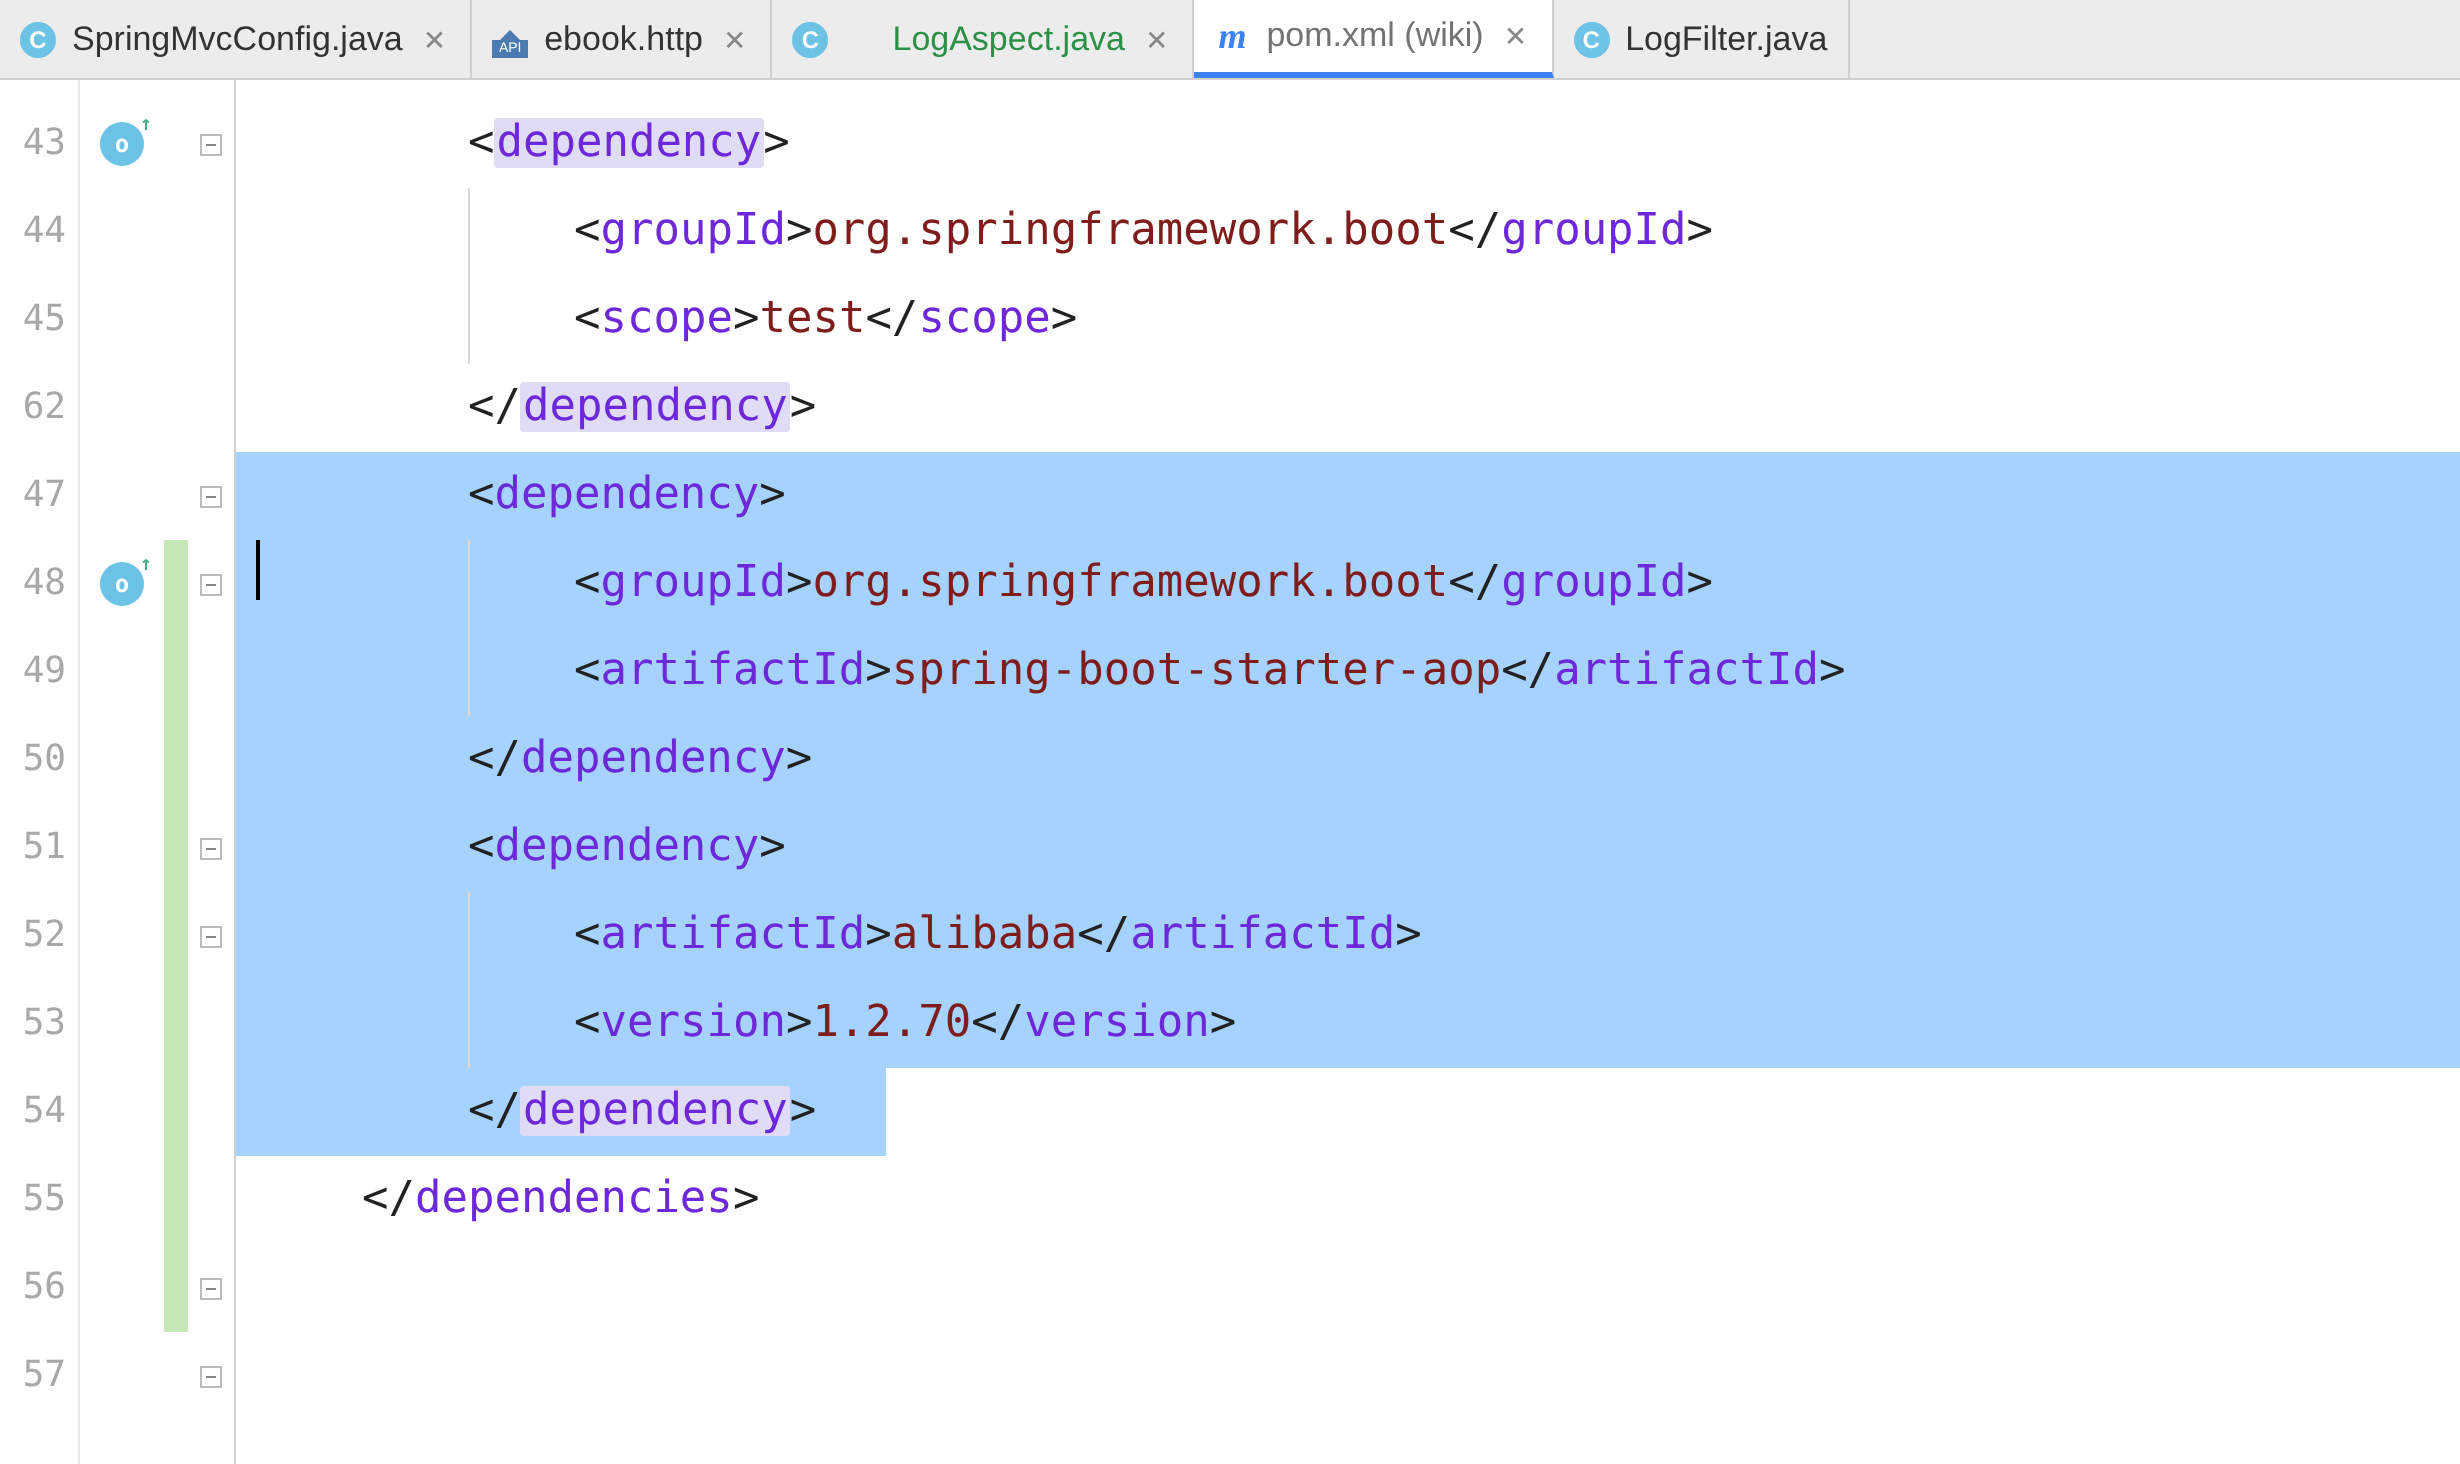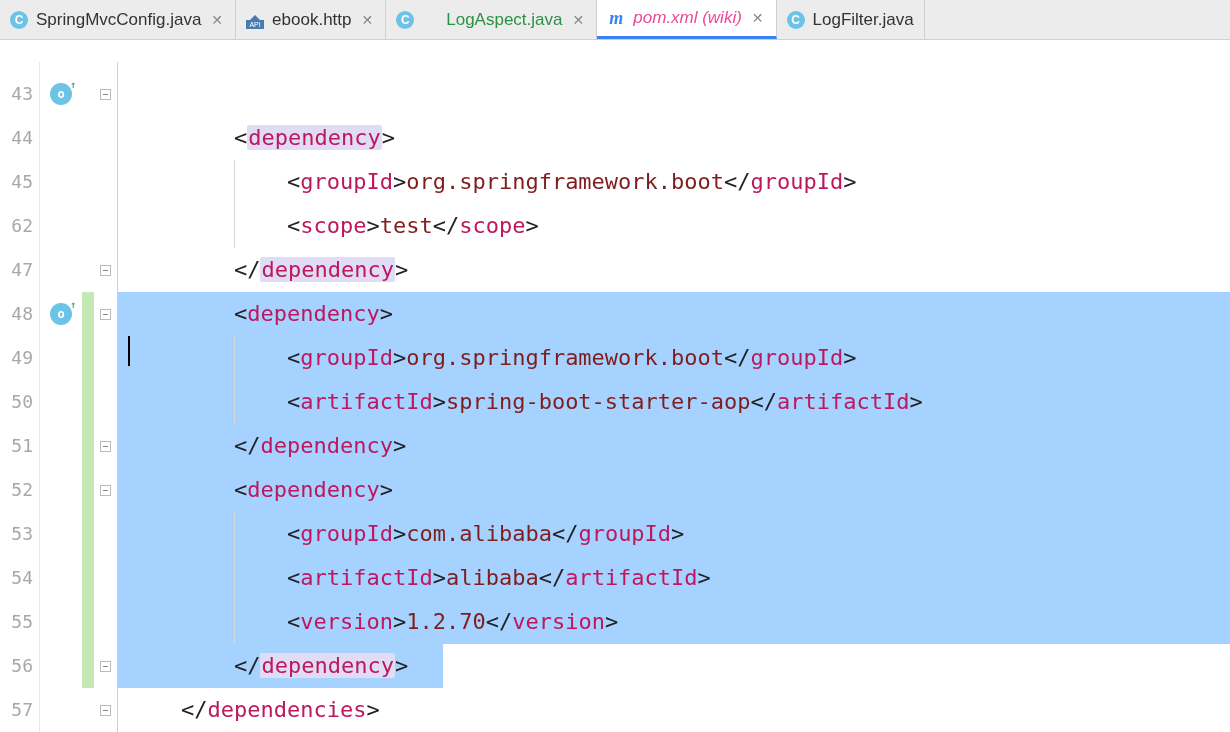--- a/index.html
+++ b/index.html
@@ -59,27 +59,26 @@
   .tab .icon-m {
     width: 18px; height: 18px;
     color: #3b82f6;
     font-weight: bold;
     font-style: italic;
     font-family: Georgia, serif;
     font-size: 18px;
     display:flex; align-items:center; justify-content:center;
   }
   .tab .label.green { color: #2a9147; margin-left: 24px; }
-  .tab .label.blue { color: #ec4899; font-style: italic; }
+  .tab .label.blue { color: #737373; }
 
   .editor {
     display: flex;
     height: calc(732px - 40px);
     position: relative;
-    align-items: flex-end;
   }
   .gutter-ln {
     width: 40px;
     background: #ffffff;
     border-right: 1px solid #e8e8e8;
     text-align: right;
     color: #a8a8a8;
     font-size: 18px;
     padding-top: 10px;
   }
@@ -128,21 +127,21 @@
     background: #ffffff;
   }
   .code .line {
     height:44px; line-height:44px; white-space: pre; padding-left: 10px;
   }
   .code .line.sel { background: #a6d2ff; }
   .code .line.sel-last {
     background: linear-gradient(to right, #a6d2ff 0, #a6d2ff 325px, #ffffff 325px);
   }
   .brk  { color: #222; }
-  .tag  { color: #be185d; }
+  .tag  { color: #6d28d9; }
   .tag.hl { background: #e0dcf5; padding:0 1px; border-radius:2px; }
   .txt  { color: #7f1d1d; }
   .guide { border-left:1px solid #d8d8d8; display:inline-block; margin-right:-1px; }
   .caret {
     position:absolute;
     width:2px; height:30px; background:#000;
   }
 </style>
 </head>
 <body>
@@ -275,19 +274,18 @@
     <div class="line">        <span class="brk">&lt;</span><span class="tag hl">dependency</span><span class="brk">&gt;</span></div>
     <div class="line">        <span class="guide"> </span>   <span class="brk">&lt;</span><span class="tag">groupId</span><span class="brk">&gt;</span><span class="txt">org.springframework.boot</span><span class="brk">&lt;/</span><span class="tag">groupId</span><span class="brk">&gt;</span></div>
     <div class="line">        <span class="guide"> </span>   <span class="brk">&lt;</span><span class="tag">scope</span><span class="brk">&gt;</span><span class="txt">test</span><span class="brk">&lt;/</span><span class="tag">scope</span><span class="brk">&gt;</span></div>
     <div class="line">        <span class="brk">&lt;/</span><span class="tag hl">dependency</span><span class="brk">&gt;</span></div>
 
     <div class="line sel">        <span class="brk">&lt;</span><span class="tag">dependency</span><span class="brk">&gt;</span></div>
     <div class="line sel">        <span class="guide"> </span>   <span class="brk">&lt;</span><span class="tag">groupId</span><span class="brk">&gt;</span><span class="txt">org.springframework.boot</span><span class="brk">&lt;/</span><span class="tag">groupId</span><span class="brk">&gt;</span></div>
     <div class="line sel">        <span class="guide"> </span>   <span class="brk">&lt;</span><span class="tag">artifactId</span><span class="brk">&gt;</span><span class="txt">spring-boot-starter-aop</span><span class="brk">&lt;/</span><span class="tag">artifactId</span><span class="brk">&gt;</span></div>
     <div class="line sel">        <span class="brk">&lt;/</span><span class="tag">dependency</span><span class="brk">&gt;</span></div>
     <div class="line sel">        <span class="brk">&lt;</span><span class="tag">dependency</span><span class="brk">&gt;</span></div>
-    <div class="line sel">        <span class="guide"> </span>   <span class="brk">&lt;</span><span class="tag">groupId</span><span class="brk">&gt;</span><span class="txt">com.alibaba</span><span class="brk">&lt;/</span><span class="tag">groupId</span><span class="brk">&gt;</span></div>
     <div class="line sel">        <span class="guide"> </span>   <span class="brk">&lt;</span><span class="tag">artifactId</span><span class="brk">&gt;</span><span class="txt">alibaba</span><span class="brk">&lt;/</span><span class="tag">artifactId</span><span class="brk">&gt;</span></div>
     <div class="line sel">        <span class="guide"> </span>   <span class="brk">&lt;</span><span class="tag">version</span><span class="brk">&gt;</span><span class="txt">1.2.70</span><span class="brk">&lt;/</span><span class="tag">version</span><span class="brk">&gt;</span></div>
     <div class="line sel-last">        <span class="brk">&lt;/</span><span class="tag hl">dependency</span><span class="brk">&gt;</span></div>
     <div class="line">    <span class="brk">&lt;/</span><span class="tag">dependencies</span><span class="brk">&gt;</span></div>
   </div>
 </div>
 
 </body></html>

